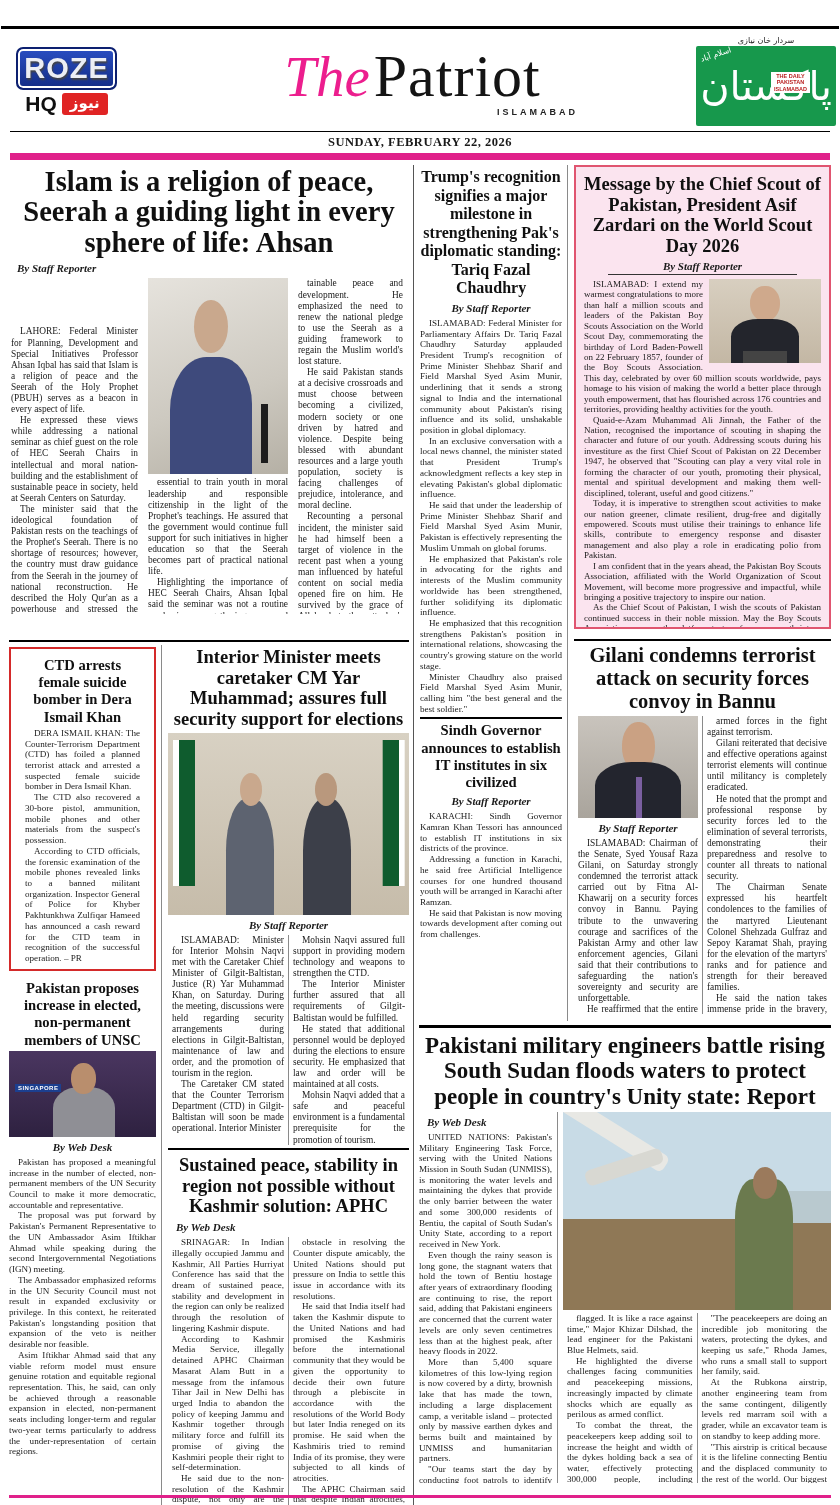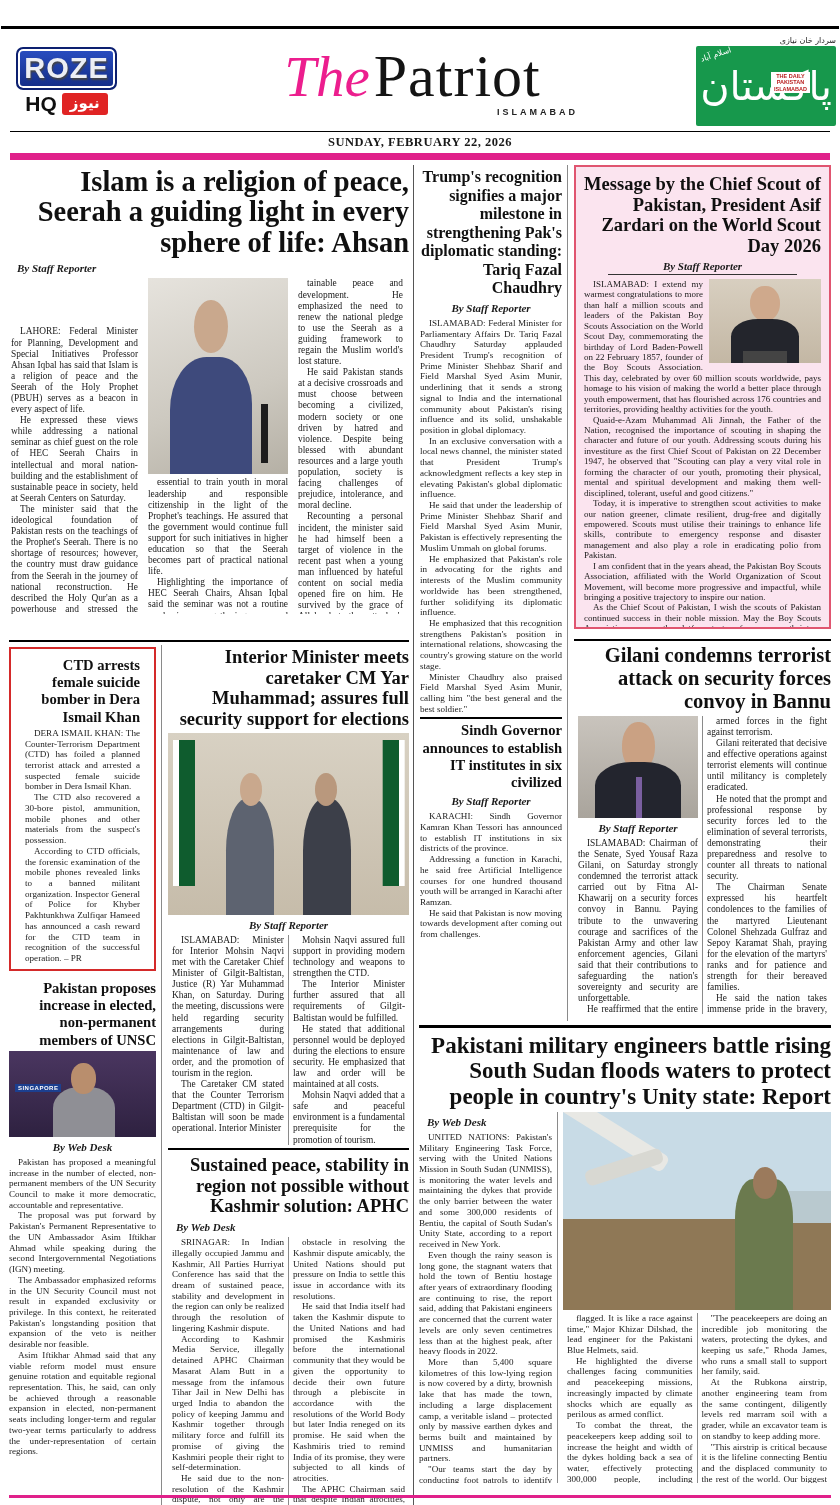--- a/index.html
+++ b/index.html
@@ -25,35 +25,35 @@
   .niooz { background:#e02424; color:#fff; font-family:"DejaVu Sans",sans-serif; font-weight:bold;
            font-size:15px; padding:1px 8px 3px; border-radius:3px; }
 
   .title-wrap { flex:1; text-align:center; line-height:1; }
   .t-the { color:#ec1e8e; font-style:italic; font-size:57px; }
   .t-pat { font-size:60px; color:#141414; letter-spacing:1px; }
   .t-city { font-family:"Liberation Sans",sans-serif; font-weight:bold; font-size:9px;
             letter-spacing:3px; text-align:right; padding-right:118px; margin-top:2px; color:#222; }
 
   .logo-dp { width:140px; }
-  .dp-urdu-top { font-family:"DejaVu Sans",sans-serif; font-size:8px; color:#222; text-align:right; margin-bottom:1px; }
+  .dp-urdu-top { font-family:"DejaVu Sans",sans-serif; font-size:8px; color:#222; text-align:center; margin-bottom:1px; }
   .dp-green { background:#17984c; width:140px; height:80px; position:relative; border-radius:2px; }
   .dp-urdu { color:#fff; font-family:"DejaVu Sans",sans-serif; font-size:40px; line-height:80px;
              display:block; text-align:center; }
   .dp-tag { position:absolute; right:26px; top:26px; background:#fff; padding:1px 3px; text-align:center; line-height:1.15; }
   .dp-tag div { font-family:"Liberation Sans",sans-serif; font-weight:bold; font-size:5.5px; color:#b81c1c; }
   .dp-side { position:absolute; left:4px; top:4px; color:#fff; font-family:"DejaVu Sans",sans-serif;
              font-size:8px; transform:rotate(-18deg); }
 
   .date-rule { border-top:1.5px solid #000; margin:2px 1px 0; }
   .date { text-align:center; font-weight:bold; font-size:12.5px; padding:3px 0 2px; letter-spacing:.5px; }
   .pink-bar { height:7px; background:#e0218a; margin:1px 1px 5px; }
 
   
-  h2 { margin:0; font-weight:bold; text-align:right; color:#101010; }
+  h2 { margin:0; font-weight:bold; text-align:center; color:#101010; }
   .h-main  { font-size:28.5px; line-height:1.07; margin:2px 0 4px; }
   .h-lg    { font-size:23px;   line-height:1.1;  margin:2px 0 3px; }
   .h-md    { font-size:20.5px; line-height:1.12; margin:2px 0 3px; }
   .h-c     { font-size:18.5px; line-height:1.12; margin:2px 0 3px; }
   .h-sm    { font-size:16px;   line-height:1.16; margin:3px 0; }
   .h-xs    { font-size:14.6px; line-height:1.18; margin:2px 0; }
 
   .byline { text-align:center; margin:4px 0; font-size:11px; }
   .byline span { font-weight:bold; font-style:italic; }
   .byline-left { text-align:left; padding-left:8px; }
@@ -280,21 +280,21 @@
             <div class="kashmir">
               <h2 class="h-c">Sustained peace, stability in region not possible without Kashmir solution: APHC</h2>
               <div class="byline byline-left"><span>By Web Desk</span></div>
               <div class="cols kashmir-cols">
                 <div class="body small">
                     <p>SRINAGAR: In Indian illegally occupied Jammu and Kashmir, All Parties Hurriyat Conference has said that the dream of sustained peace, stability and development in the region can only be realized through the resolution of lingering Kashmir dispute.</p>
                     <p>According to Kashmir Media Service, illegally detained APHC Chairman Masarat Alam Butt in a message from the infamous Tihar Jail in New Delhi has urged India to abandon the policy of keeping Jammu and Kashmir together through military force and fulfill its promise of giving the Kashmiri people their right to self-determination.</p>
                     <p>He said due to the non-resolution of the Kashmir dispute, not only are the Kashmiris suffering from problems and difficulties, but this issue is also the main reason for the tension between Pakistan and India.</p>
                   </div>
                 <div class="body small">
-                    <p>obstacle in resolving the Kashmir dispute amicably, the United Nations should put pressure on India to settle this issue in accordance with its resolutions.</p>
+                    <p>obstacle in resolving the Counter dispute amicably, the United Nations should put pressure on India to settle this issue in accordance with its resolutions.</p>
                     <p>He said that India itself had taken the Kashmir dispute to the United Nations and had promised the Kashmiris before the international community that they would be given the opportunity to decide their own future through a plebiscite in accordance with the resolutions of the World Body but later India reneged on its promise. He said when the Kashmiris tried to remind India of its promise, they were subjected to all kinds of atrocities.</p>
                     <p>The APHC Chairman said that despite Indian atrocities, the Kashmiris were determined to continue their struggle for the right to self-determination. He said that the people of Kashmir had made countless sacrifices for their legitimate right and their sacrifices would not be allowed to go waste.</p>
                   </div>
               </div>
             </div>
           </div>
         </div>
       </div>
 
       <div class="super-right">

